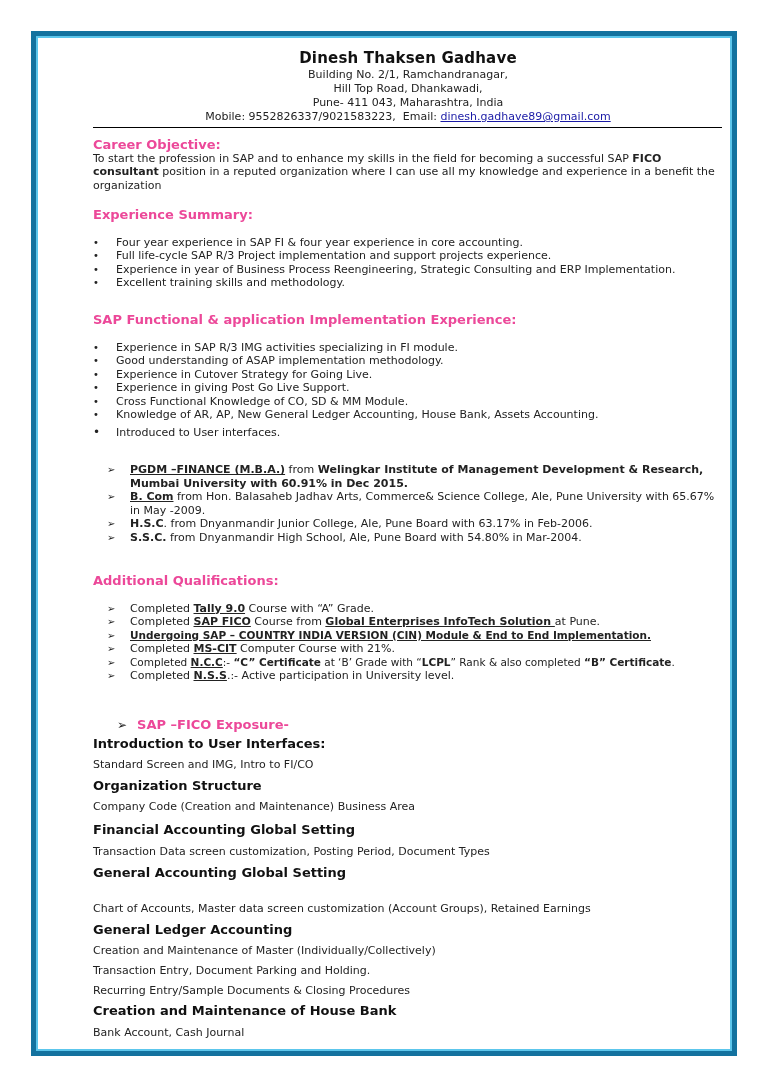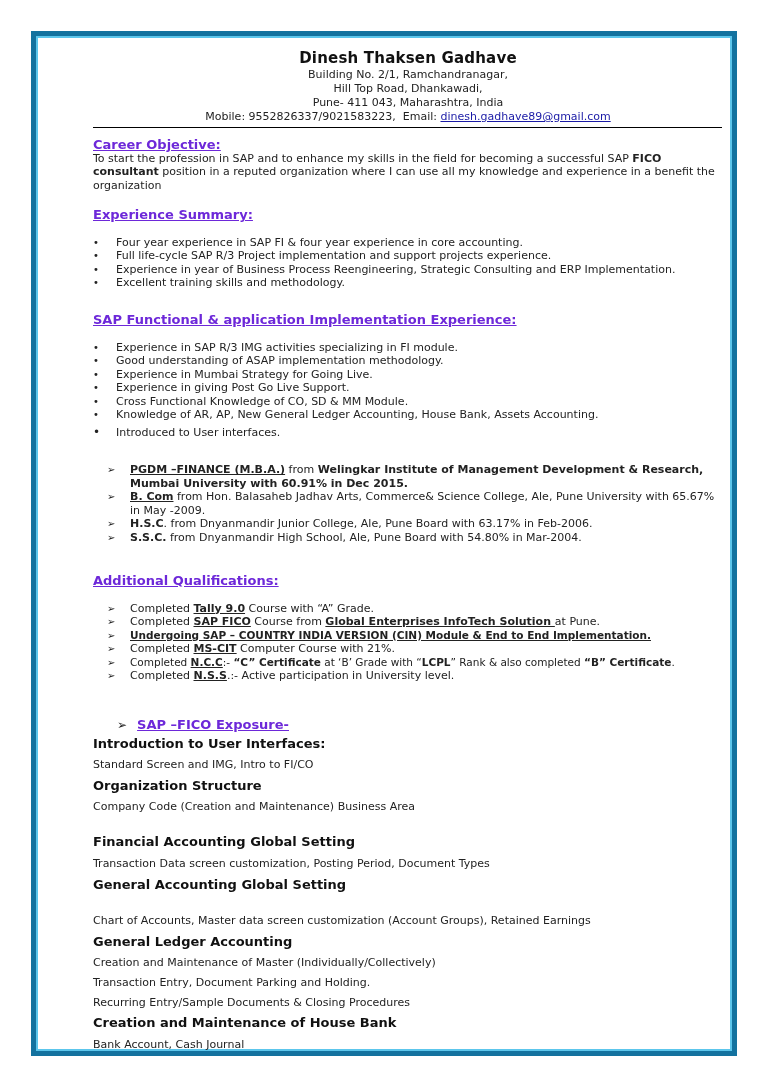--- a/index.html
+++ b/index.html
@@ -7,21 +7,21 @@
          font-family:"DejaVu Sans", sans-serif; color:#111; }
   .frame { position:absolute; left:31px; top:31px; width:706px; height:1025px;
            box-sizing:border-box; border:5px solid #13729f;
            box-shadow: inset 0 0 0 2px #5cc6ec; }
   .page { position:absolute; left:93px; top:48px; width:630px; }
   .hdr { text-align:center; font-size:11px; line-height:14px; color:#222; }
   .hdr .name { font-size:15px; font-weight:bold; line-height:20px; color:#111; letter-spacing:0.2px; }
   .hdr a { color:#1a1aa6; text-decoration:underline; }
   .rule { position:absolute; left:93px; top:127px; width:629px; height:0; border-top:1.5px solid #000; }
   .sec { position:absolute; left:93px; width:630px; font-size:11px; line-height:13.5px; color:#222; }
-  .h { font-size:13px; font-weight:bold; text-decoration:underline; color:#6d28d9; }
+  .h { font-size:13px; font-weight:bold; color:#ec4899; }
   .h2 { font-size:13px; font-weight:bold; color:#111; }
   ul.b { list-style:none; margin:0; padding:0; }
   ul.b li { position:relative; padding-left:23px; }
   ul.b li .mk { position:absolute; left:0; top:0; font-size:10px; }
   ul.a li { padding-left:37px; }
   ul.a li .mk { left:14px; font-size:10px; }
   b.u, .u { text-decoration:underline; }
   .bd { font-weight:bold; }
   .p { margin:0; }
 </style>
@@ -52,21 +52,21 @@
     <li><span class="mk">•</span><span>Experience in year of Business Process Reengineering, Strategic Consulting and ERP Implementation.</span></li>
     <li><span class="mk">•</span><span>Excellent training skills and methodology.</span></li>
   </ul>
 </div>
 
 <div class="sec" style="top:313px">
   <div class="h" style="margin-bottom:14px">SAP Functional &amp; application Implementation Experience:</div>
   <ul class="b">
     <li><span class="mk">•</span><span>Experience in SAP R/3 IMG activities specializing in FI module.</span></li>
     <li><span class="mk">•</span><span>Good understanding of ASAP implementation methodology.</span></li>
-    <li><span class="mk">•</span><span>Experience in Mumbai Strategy for Going Live.</span></li>
+    <li><span class="mk">•</span><span>Experience in Cutover Strategy for Going Live.</span></li>
     <li><span class="mk">•</span><span>Experience in giving Post Go Live Support.</span></li>
     <li><span class="mk">•</span><span>Cross Functional Knowledge of CO, SD &amp; MM Module.</span></li>
     <li><span class="mk">•</span><span>Knowledge of AR, AP, New General Ledger Accounting, House Bank, Assets Accounting.</span></li>
     <li style="margin-top:4px"><span class="mk" style="font-size:12px">•</span><span>Introduced to User interfaces.</span></li>
   </ul>
 </div>
 
 <div class="sec" style="top:463px">
   <ul class="b a">
     <li><span class="mk">➢</span><span class="bd u">PGDM –FINANCE (M.B.A.)</span><span> from </span><span class="bd">Welingkar Institute of Management Development &amp; Research, Mumbai University with 60.91% in Dec 2015.</span></li>
@@ -90,21 +90,21 @@
 
 <div class="sec" style="top:718px; left:117px">
   <span style="font-size:12px; margin-right:10px">➢</span><span class="h">SAP –FICO Exposure-</span>
 </div>
 
 <div class="sec" style="top:737px; line-height:14px">
   <div class="h2" style="margin-bottom:7px">Introduction  to User Interfaces:</div>
   <div style="margin-bottom:7px">Standard Screen and IMG, Intro to FI/CO</div>
 
   <div class="h2" style="margin-bottom:7px">Organization  Structure</div>
-  <div style="margin-bottom:21px">Company Code (Creation and Maintenance) Business Area</div>
+  <div style="margin-bottom:9px">Company Code (Creation and Maintenance) Business Area</div>
 
   <div class="h2" style="margin-bottom:8px">Financial  Accounting  Global  Setting</div>
   <div style="margin-bottom:7px">Transaction Data screen customization, Posting Period, Document Types</div>
 
   <div class="h2" style="margin-bottom:22px">General  Accounting  Global  Setting</div>
   <div style="margin-bottom:7px">Chart of Accounts, Master data screen customization (Account Groups), Retained Earnings</div>
 
   <div class="h2" style="margin-bottom:7px">General  Ledger  Accounting</div>
   <div style="margin-bottom:6px">Creation and Maintenance of Master (Individually/Collectively)</div>
   <div style="margin-bottom:6px">Transaction Entry, Document Parking and Holding.</div>

